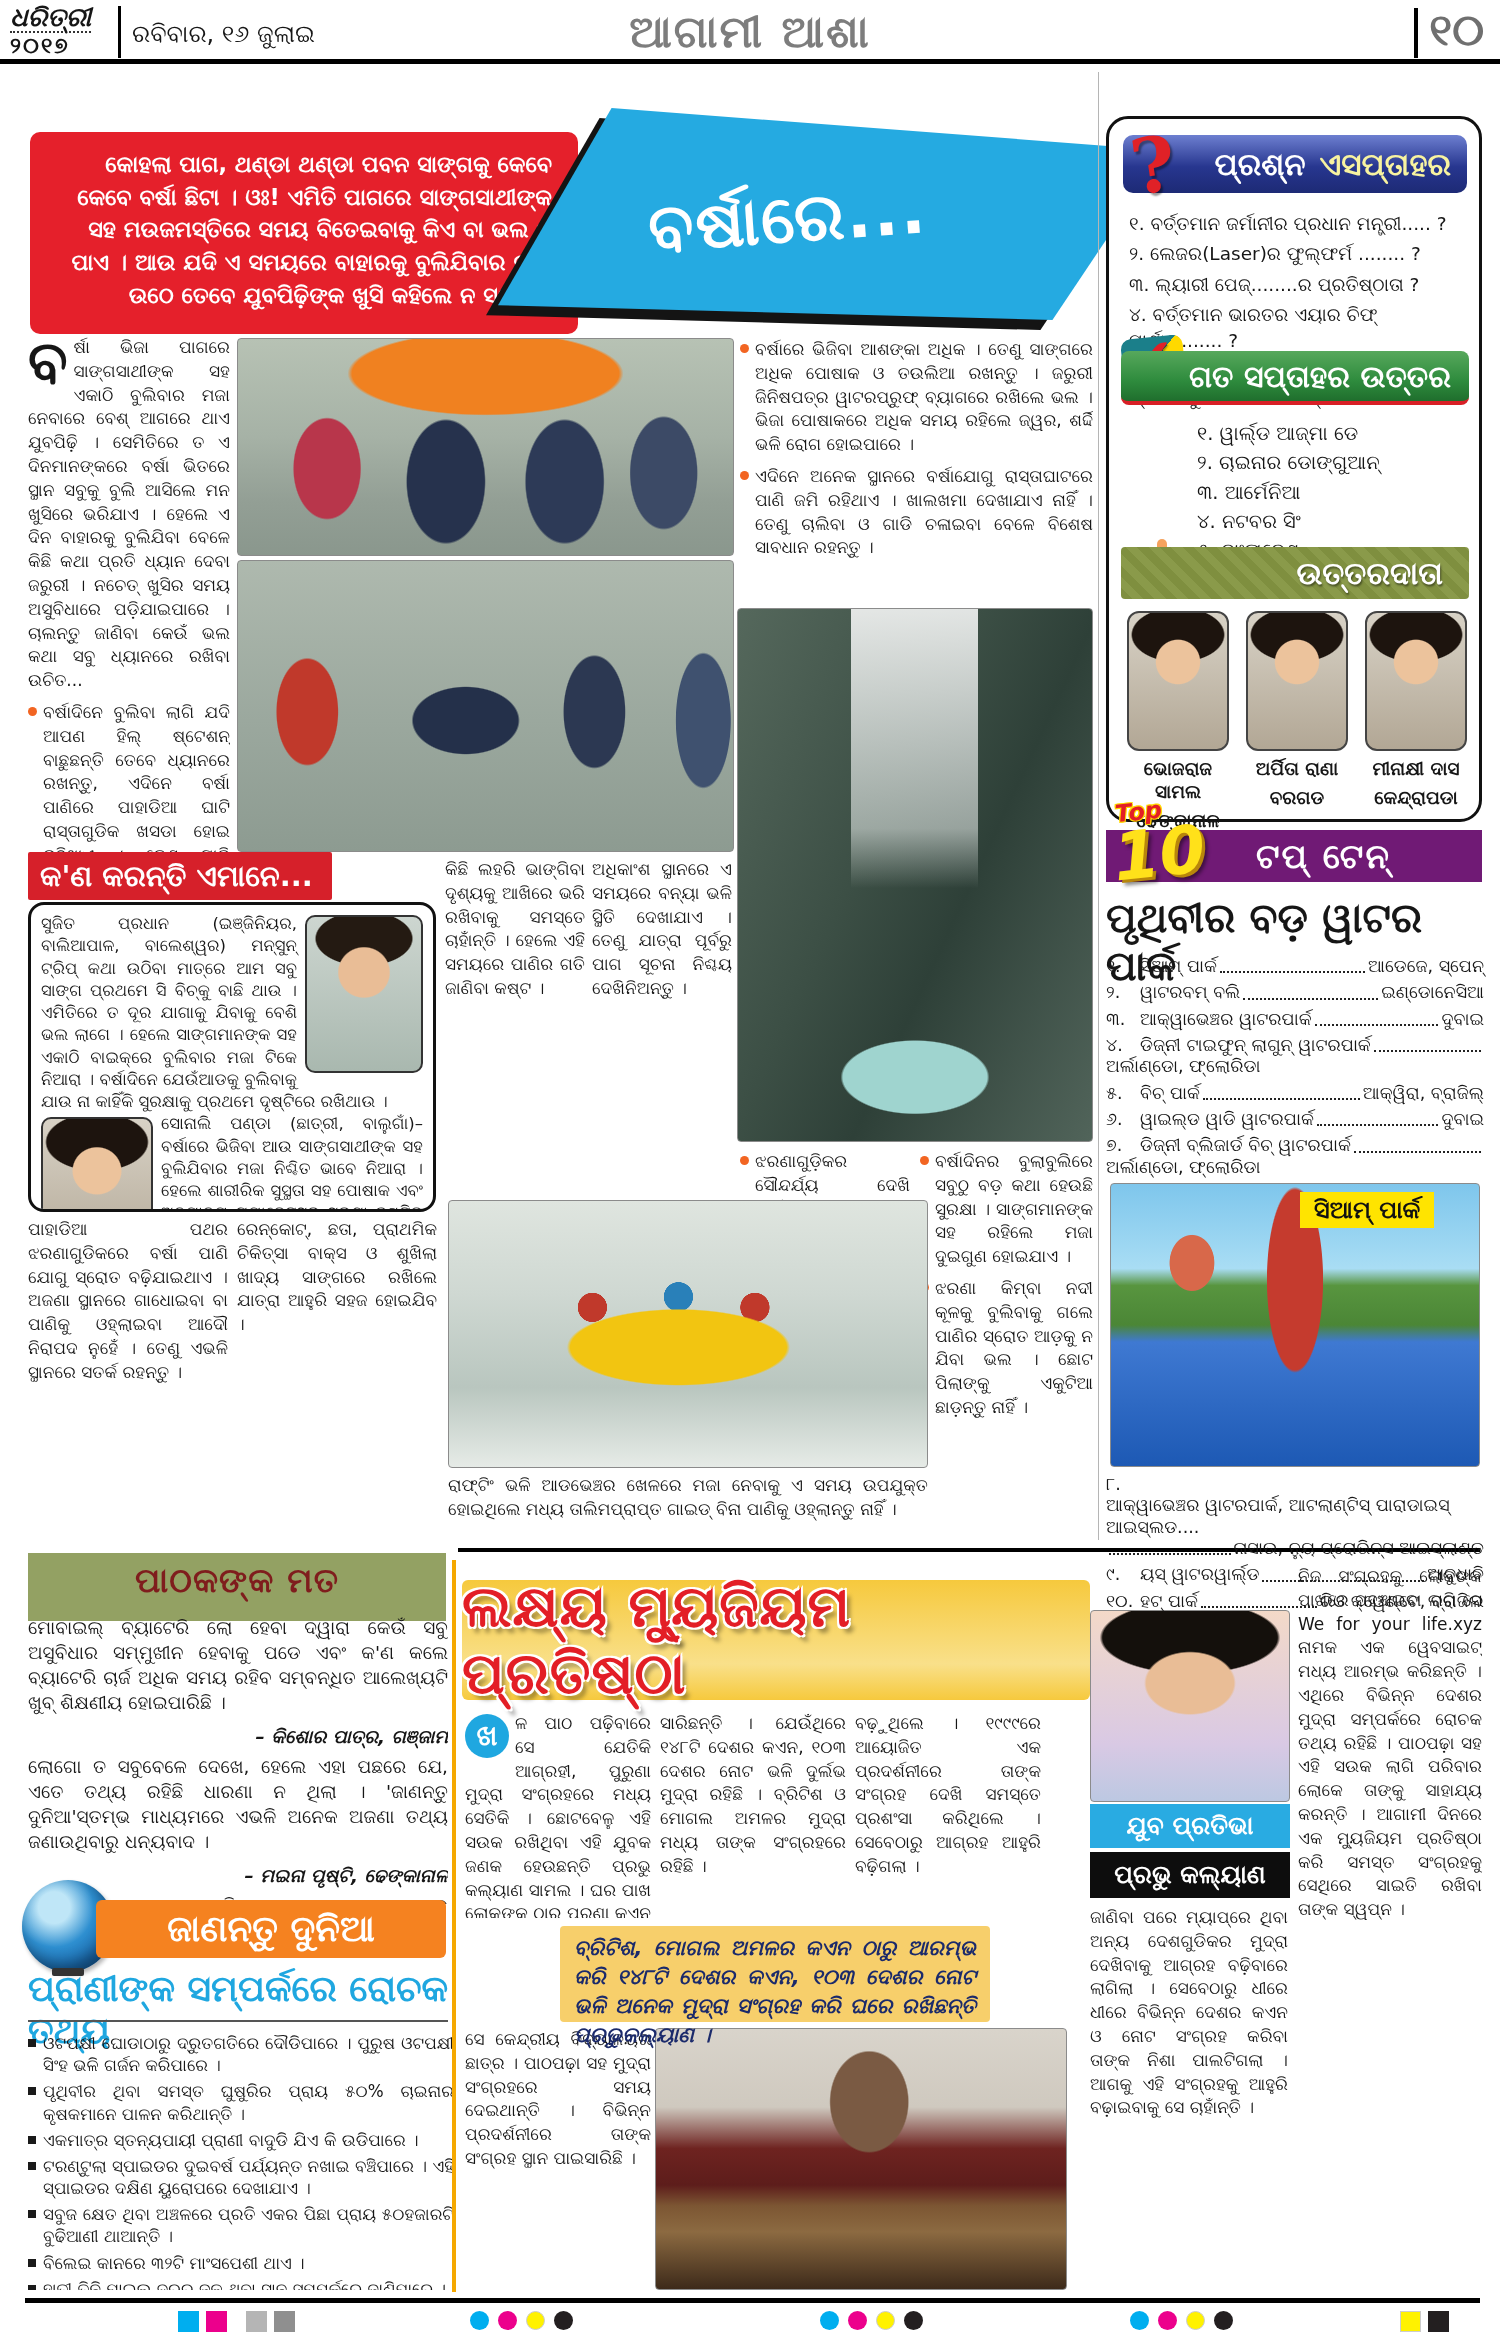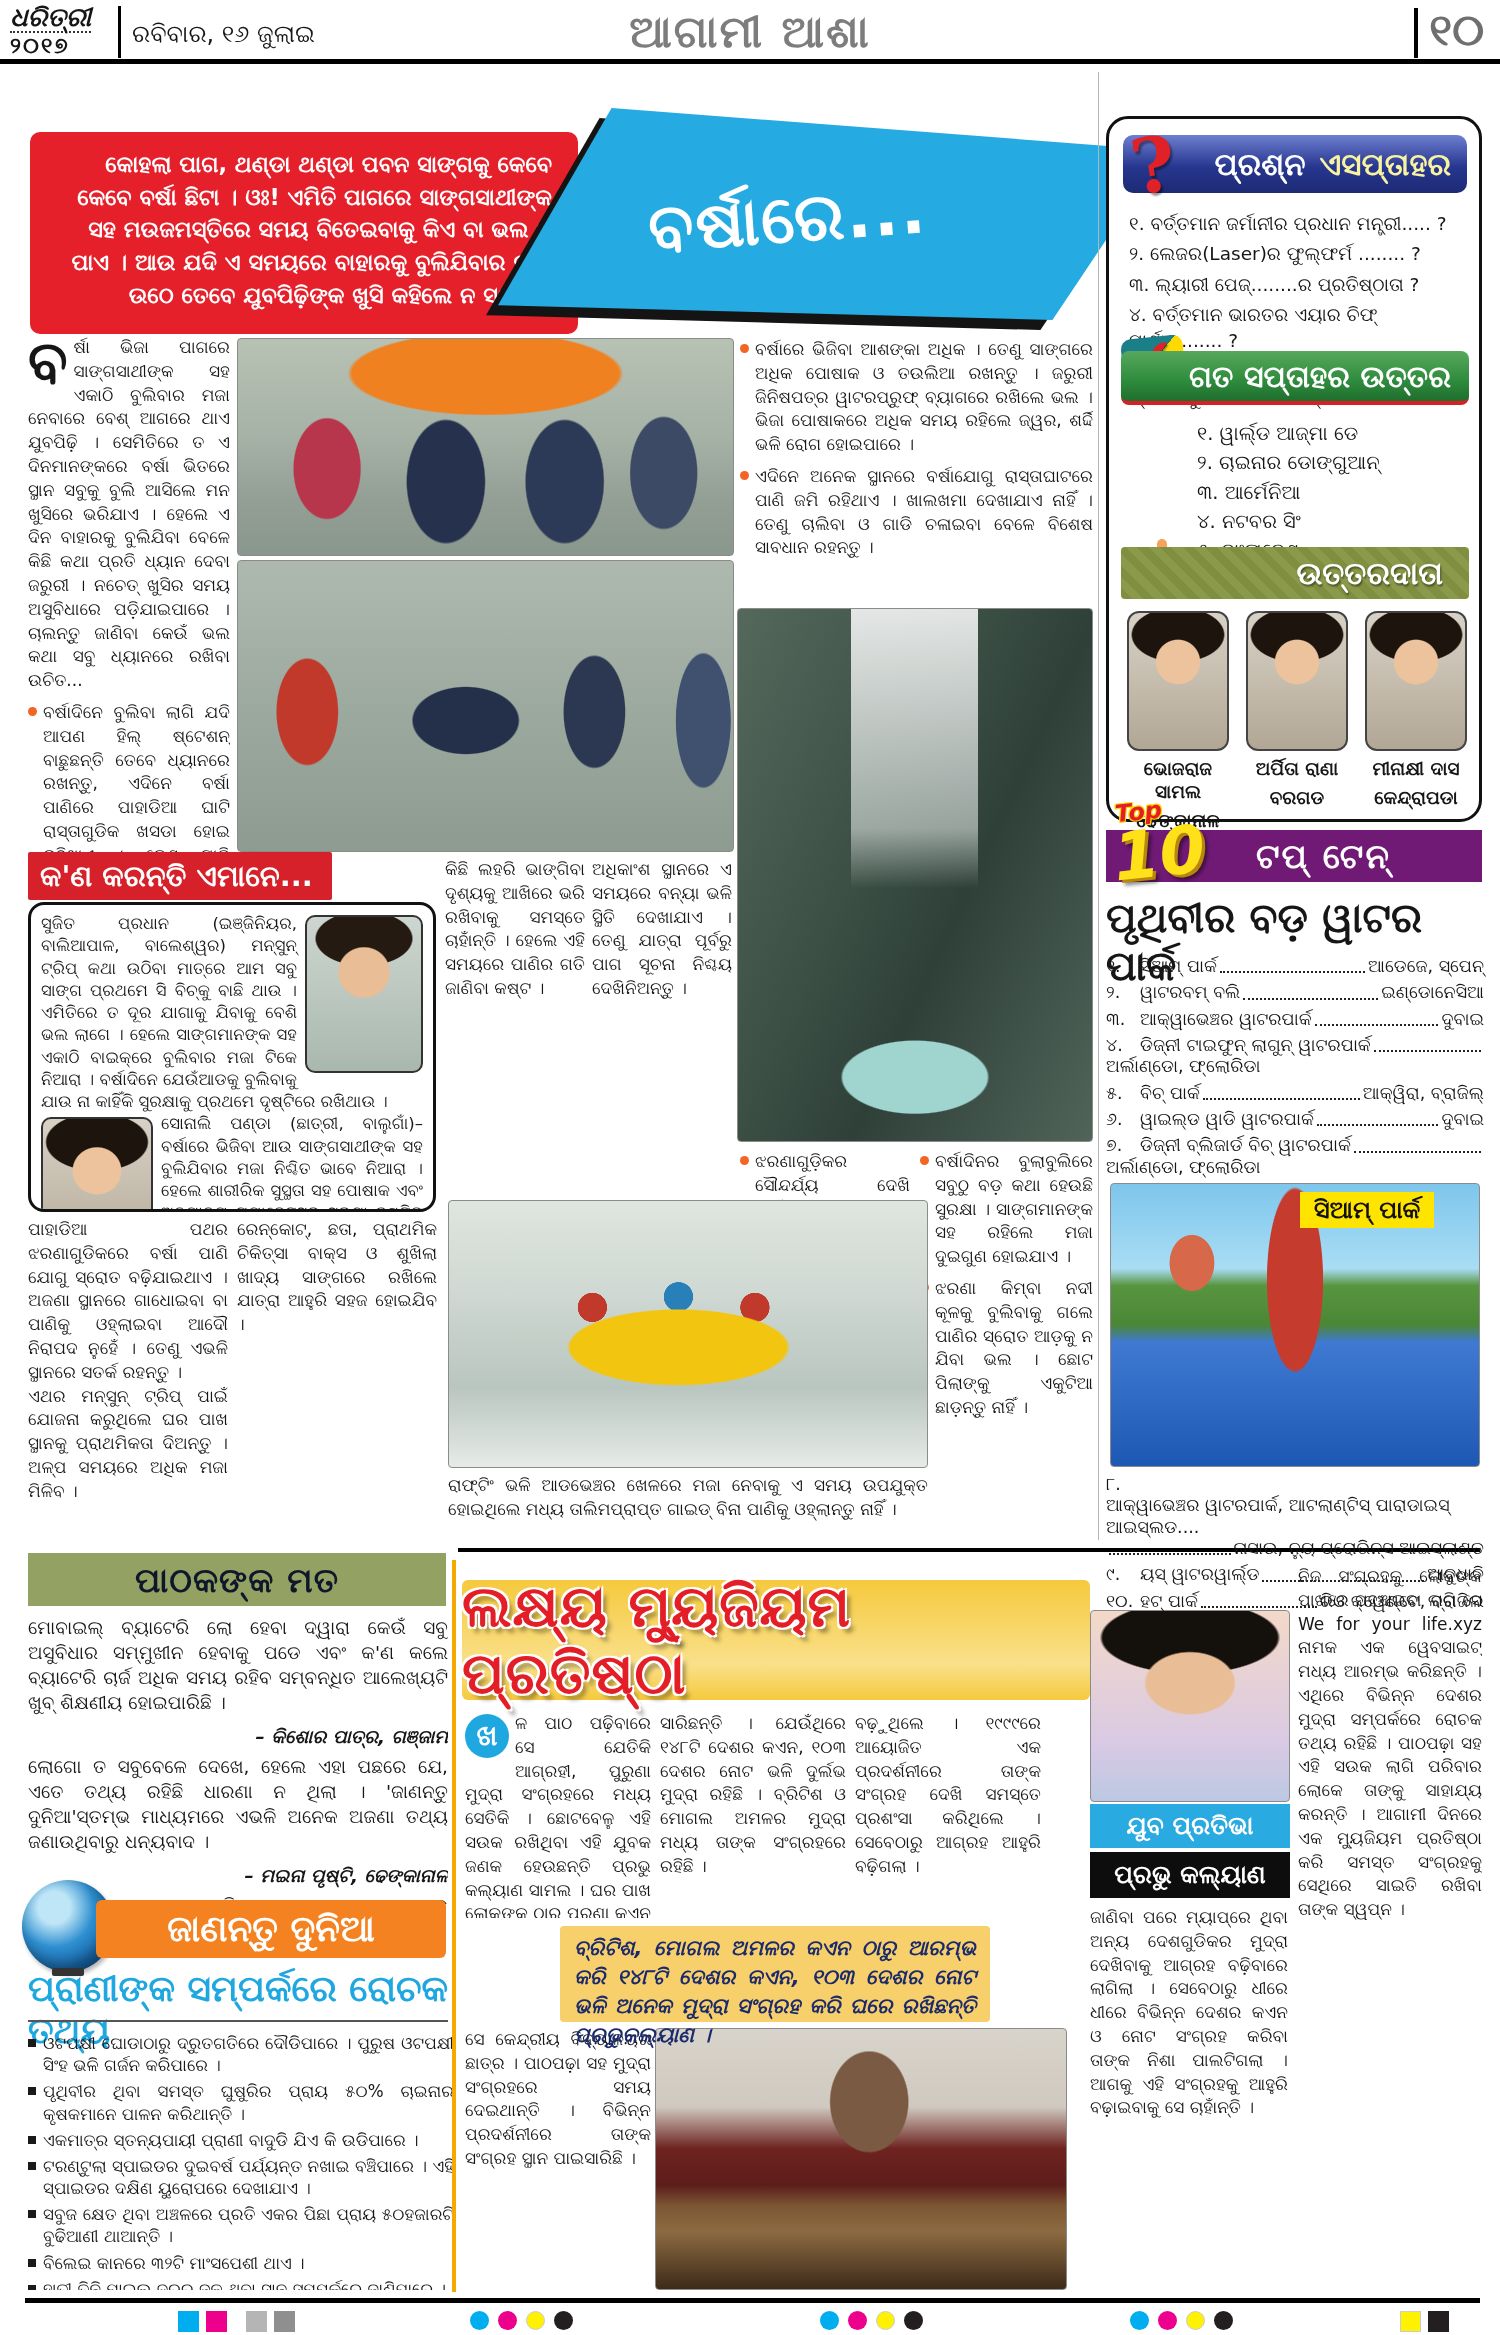--- a/index.html
+++ b/index.html
@@ -70,21 +70,21 @@
     radial-gradient(80% 34% at 50% 16%,#1d140e 0 58%,rgba(0,0,0,0) 60%),
     linear-gradient(180deg,#d8d2c6 0%,#b2a795 100%)}
   .cap-y{position:absolute;background:#ffe400;color:#111;font-weight:bold;font-size:24px;padding:4px 14px}
   
   #prof-head{position:absolute;left:28px;top:852px;width:304px;height:48px;background:#d6202a;color:#fff;
     font-weight:bold;font-size:29px;line-height:48px;padding-left:12px;border-radius:2px}
   #prof-box{position:absolute;left:28px;top:902px;width:408px;height:310px;border:3px solid #111;border-radius:16px;padding:8px 10px;font-size:16.5px;line-height:1.35;text-align:justify;overflow:hidden}
   .pf-img{border:2px solid #333;border-radius:10px}
   .pf-name{font-weight:normal}
   
-  #rd-head{position:absolute;left:28px;top:1553px;width:418px;height:53px;background:#93a163;color:#0f172a;
+  #rd-head{position:absolute;left:28px;top:1553px;width:418px;height:68px;background:#93a163;color:#7f1d1d;
     font-weight:bold;font-size:34px;text-align:center;line-height:54px;letter-spacing:1px}
   #rd-list{position:absolute;left:28px;top:1616px;width:420px;height:288px;overflow:hidden}
   .r-text{font-size:18.5px;line-height:1.35;text-align:justify}
   .r-author{font-size:18.5px;font-style:italic;text-align:right;margin:10px 0 7px;font-weight:bold}
   
   #world-bar{position:absolute;left:96px;top:1900px;width:350px;height:58px;background:#f58220;border-radius:6px;
     color:#fff;font-weight:bold;font-size:36px;text-align:center;line-height:58px}
   #globe{position:absolute;left:22px;top:1880px;width:92px;height:92px;border-radius:50%;
     background:radial-gradient(circle at 35% 30%,#bfe6f7 0 18%,#2e8fd0 45%,#1b6cb0 70%,#0f4f8a 100%);
     box-shadow:inset -6px -8px 14px rgba(0,0,0,.35),2px 3px 4px rgba(0,0,0,.3)}
@@ -238,21 +238,21 @@
     <div class="bp">
         <span class="osq"></span>
         <span>ବର୍ଷାଦିନର ବୁଲାବୁଲିରେ ସବୁଠୁ ବଡ଼ କଥା ହେଉଛି ସୁରକ୍ଷା । ସାଙ୍ଗମାନଙ୍କ ସହ ରହିଲେ ମଜା ଦୁଇଗୁଣ ହୋଇଯାଏ ।</span>
       </div>
     <div class="bp">
         <span class="osq"></span>
         <span>ଝରଣା କିମ୍ବା ନଦୀ କୂଳକୁ ବୁଲିବାକୁ ଗଲେ ପାଣିର ସ୍ରୋତ ଆଡ଼କୁ ନ ଯିବା ଭଲ । ଛୋଟ ପିଲାଙ୍କୁ ଏକୁଟିଆ ଛାଡ଼ନ୍ତୁ ନାହିଁ ।</span>
       </div>
   </div>
 
-  <div class="col" style="left:28px;top:1218px;width:200px;height:322px"><span>ପାହାଡିଆ ପଥର ଝରଣାଗୁଡିକରେ ବର୍ଷା ପାଣି ଯୋଗୁ ସ୍ରୋତ ବଢ଼ିଯାଇଥାଏ । ଅଜଣା ସ୍ଥାନରେ ଗାଧୋଇବା ବା ପାଣିକୁ ଓହ୍ଲାଇବା ଆଦୌ ନିରାପଦ ନୁହେଁ । ତେଣୁ ଏଭଳି ସ୍ଥାନରେ ସତର୍କ ରହନ୍ତୁ ।</span><br><span>ଏଥର ମନ୍‌ସୁନ୍ ଟ୍ରିପ୍ ପାଇଁ ଯୋଜନା କରୁଥିଲେ ଘର ପାଖ ସ୍ଥାନକୁ ପ୍ରାଥମିକତା ଦିଅନ୍ତୁ । ଅଳ୍ପ ସମୟରେ ଅଧିକ ମଜା ମିଳିବ ।</span></div>
+  <div class="col" style="left:28px;top:1218px;width:200px;height:322px"><span>ପାହାଡିଆ ପଥର ଝରଣାଗୁଡିକରେ ବର୍ଷା ପାଣି ଯୋଗୁ ସ୍ରୋତ ବଢ଼ିଯାଇଥାଏ । ଅଜଣା ସ୍ଥାନରେ ଗାଧୋଇବା ବା ପାଣିକୁ ଓହ୍ଲାଇବା ଆଦୌ ନିରାପଦ ନୁହେଁ । ତେଣୁ ଏଭଳି ସ୍ଥାନରେ ସତର୍କ ରହନ୍ତୁ ।</span><br></div>
   <div class="col" style="left:237px;top:1218px;width:200px;height:322px"><span>ରେନ୍‌କୋଟ୍, ଛତା, ପ୍ରାଥମିକ ଚିକିତ୍ସା ବାକ୍ସ ଓ ଶୁଖିଲା ଖାଦ୍ୟ ସାଙ୍ଗରେ ରଖିଲେ ଯାତ୍ରା ଆହୁରି ସହଜ ହୋଇଯିବ ।</span></div>
 
   <div class="photo" id="ph-rafting" style="left:448px;top:1200px;width:480px;height:268px"></div>
   <div class="col" style="left:448px;top:1474px;width:480px;height:66px"><span>ରାଫ୍ଟିଂ ଭଳି ଆଡଭେଞ୍ଚର ଖେଳରେ ମଜା ନେବାକୁ ଏ ସମୟ ଉପଯୁକ୍ତ ହୋଇଥିଲେ ମଧ୍ୟ ତାଲିମପ୍ରାପ୍ତ ଗାଇଡ୍ ବିନା ପାଣିକୁ ଓହ୍ଲାନ୍ତୁ ନାହିଁ ।</span></div>
 
   <div id="rd-head">ପାଠକଙ୍କ ମତ</div>
   <div id="rd-list">
 
       <div>
         <div class="r-text">ମୋବାଇଲ୍ ବ୍ୟାଟେରି ଲୋ ହେବା ଦ୍ୱାରା କେଉଁ ସବୁ ଅସୁବିଧାର ସମ୍ମୁଖୀନ ହେବାକୁ ପଡେ ଏବଂ କ'ଣ କଲେ ବ୍ୟାଟେରି ଚାର୍ଜ ଅଧିକ ସମୟ ରହିବ ସମ୍ବନ୍ଧିତ ଆଲେଖ୍ୟଟି ଖୁବ୍ ଶିକ୍ଷଣୀୟ ହୋଇପାରିଛି ।</div>

